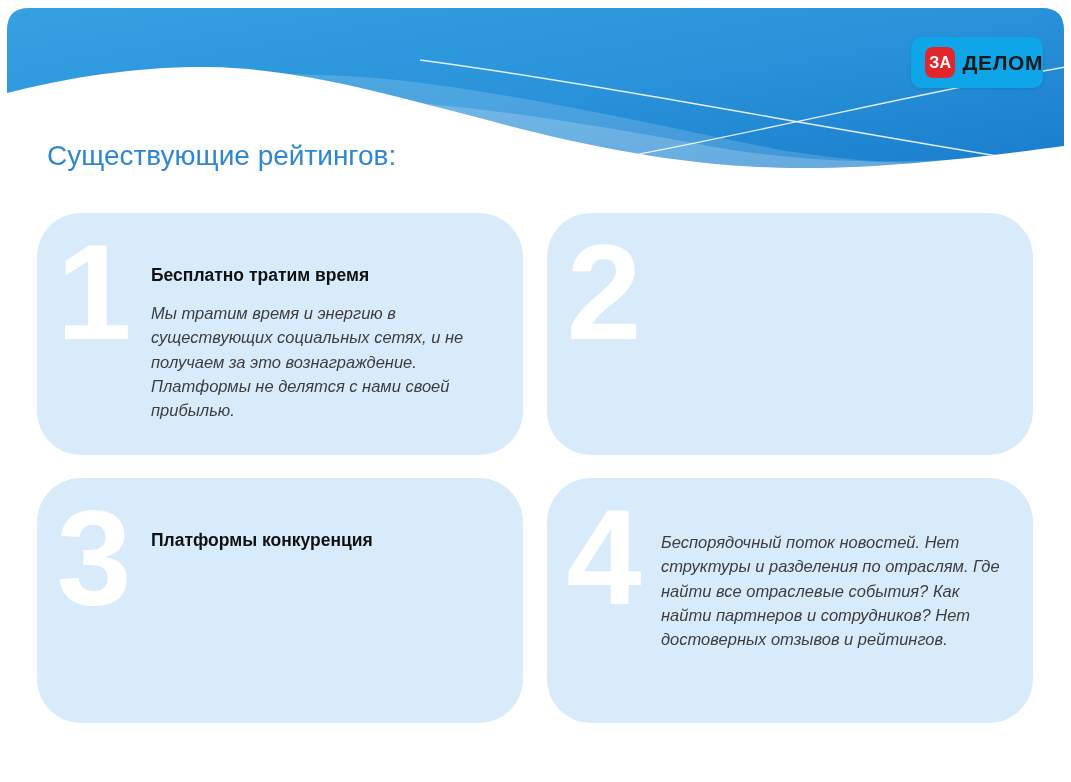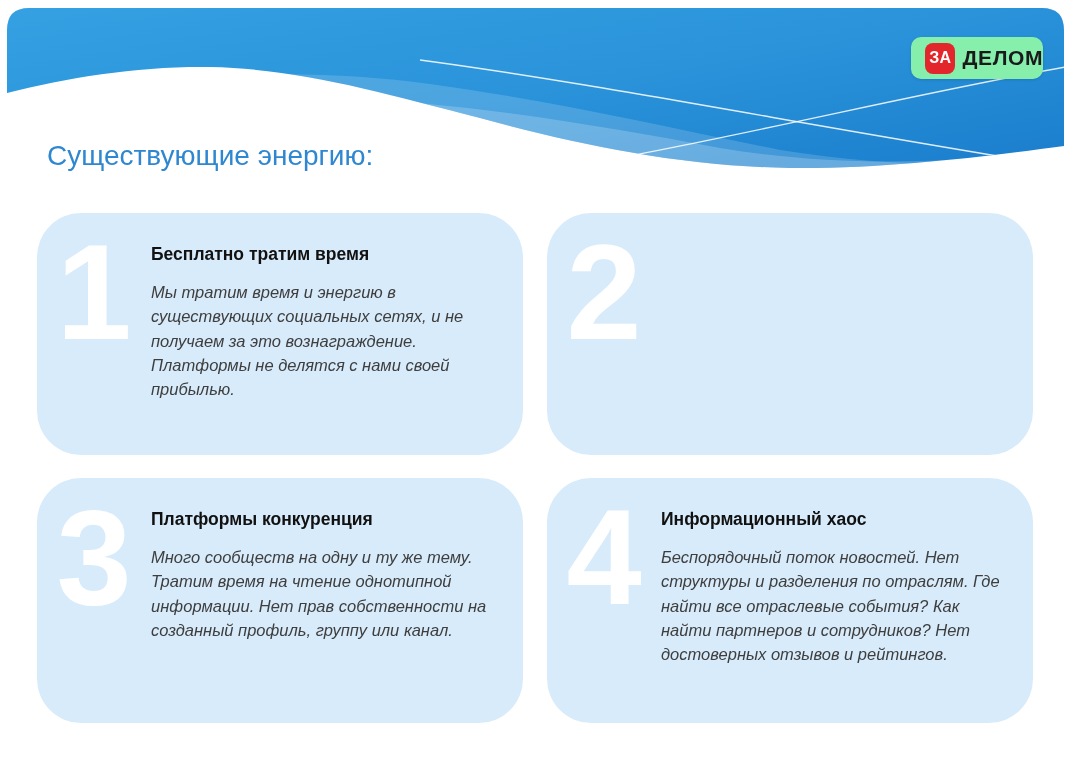--- a/index.html
+++ b/index.html
@@ -15,22 +15,22 @@
   .header-wave {
     position: absolute;
     top: 0; left: 0;
     width: 1071px; height: 195px;
   }
 
   
   .logo {
     position: absolute;
     left: 911px; top: 37px;
-    width: 132px; height: 42px;
-    background: #86efac;
+    width: 132px; height: 51px;
+    background: #0ea5e9;
     border-radius: 10px;
     display: flex;
     align-items: center;
     padding-left: 14px;
     gap: 7px;
     box-shadow: 0 1px 3px rgba(0,0,0,0.12);
   }
   .logo-badge {
     width: 31px; height: 31px;
     background: #e3262b;
@@ -85,21 +85,21 @@
   .card-number {
     font-size: 135px;
     line-height: 1;
     font-weight: bold;
     color: #ffffff;
     margin-top: 12px;
     user-select: none;
   }
   .card-text-col {
     flex: 1;
-    padding: 31px 26px 0 0;
+    padding: 52px 26px 0 0;
   }
   .card-title {
     font-size: 17.5px;
     font-weight: bold;
     color: #111111;
     margin-bottom: 15px;
   }
   .card-body {
     font-size: 16.5px;
     line-height: 1.47;
@@ -149,21 +149,21 @@
     <path d="M 420,60 C 600,84 820,128 1071,168" fill="none" stroke="#ffffff" stroke-width="1.4" opacity="0.85"></path>
     <path d="M 540,172 C 720,142 920,92 1071,66" fill="none" stroke="#ffffff" stroke-width="1.4" opacity="0.85"></path>
   </g>
 </svg>
 
 <div class="logo">
   <div class="logo-badge">ЗА</div>
   <div class="logo-text">ДЕЛОМ</div>
 </div>
 
-<h1 class="page-title">Существующие энергию:</h1>
+<h1 class="page-title">Существующие рейтингов:</h1>
 
 <div class="cards">
 
   <div class="card">
     <div class="card-number-col">
       <div class="card-number">1</div>
     </div>
     <div class="card-text-col">
       <div class="card-title">Бесплатно тратим время</div>
       <div class="card-body">Мы тратим время и энергию в существующих социальных сетях, и не получаем за это вознаграждение. Платформы не делятся с нами своей прибылью.</div>
@@ -175,27 +175,25 @@
       <div class="card-number">2</div>
     </div>
   </div>
 
   <div class="card">
     <div class="card-number-col">
       <div class="card-number">3</div>
     </div>
     <div class="card-text-col">
       <div class="card-title">Платформы конкуренция</div>
-      <div class="card-body">Много сообществ на одну и ту же тему. Тратим время на чтение однотипной информации. Нет прав собственности на созданный профиль, группу или канал.</div>
     </div>
   </div>
 
   <div class="card">
     <div class="card-number-col">
       <div class="card-number">4</div>
     </div>
     <div class="card-text-col">
-      <div class="card-title">Информационный хаос</div>
       <div class="card-body">Беспорядочный поток новостей. Нет структуры и разделения по отраслям. Где найти все отраслевые события? Как найти партнеров и сотрудников? Нет достоверных отзывов и рейтингов.</div>
     </div>
   </div>
 
 </div>
 
 </body></html>

